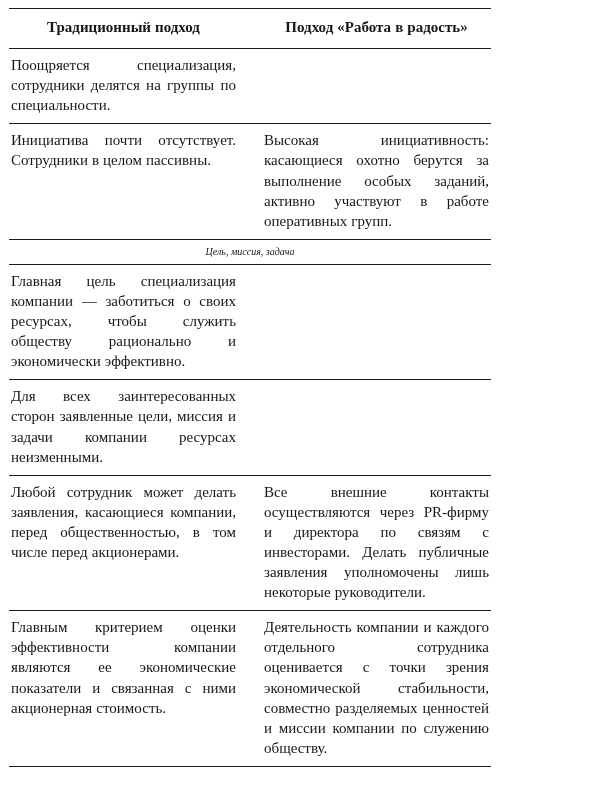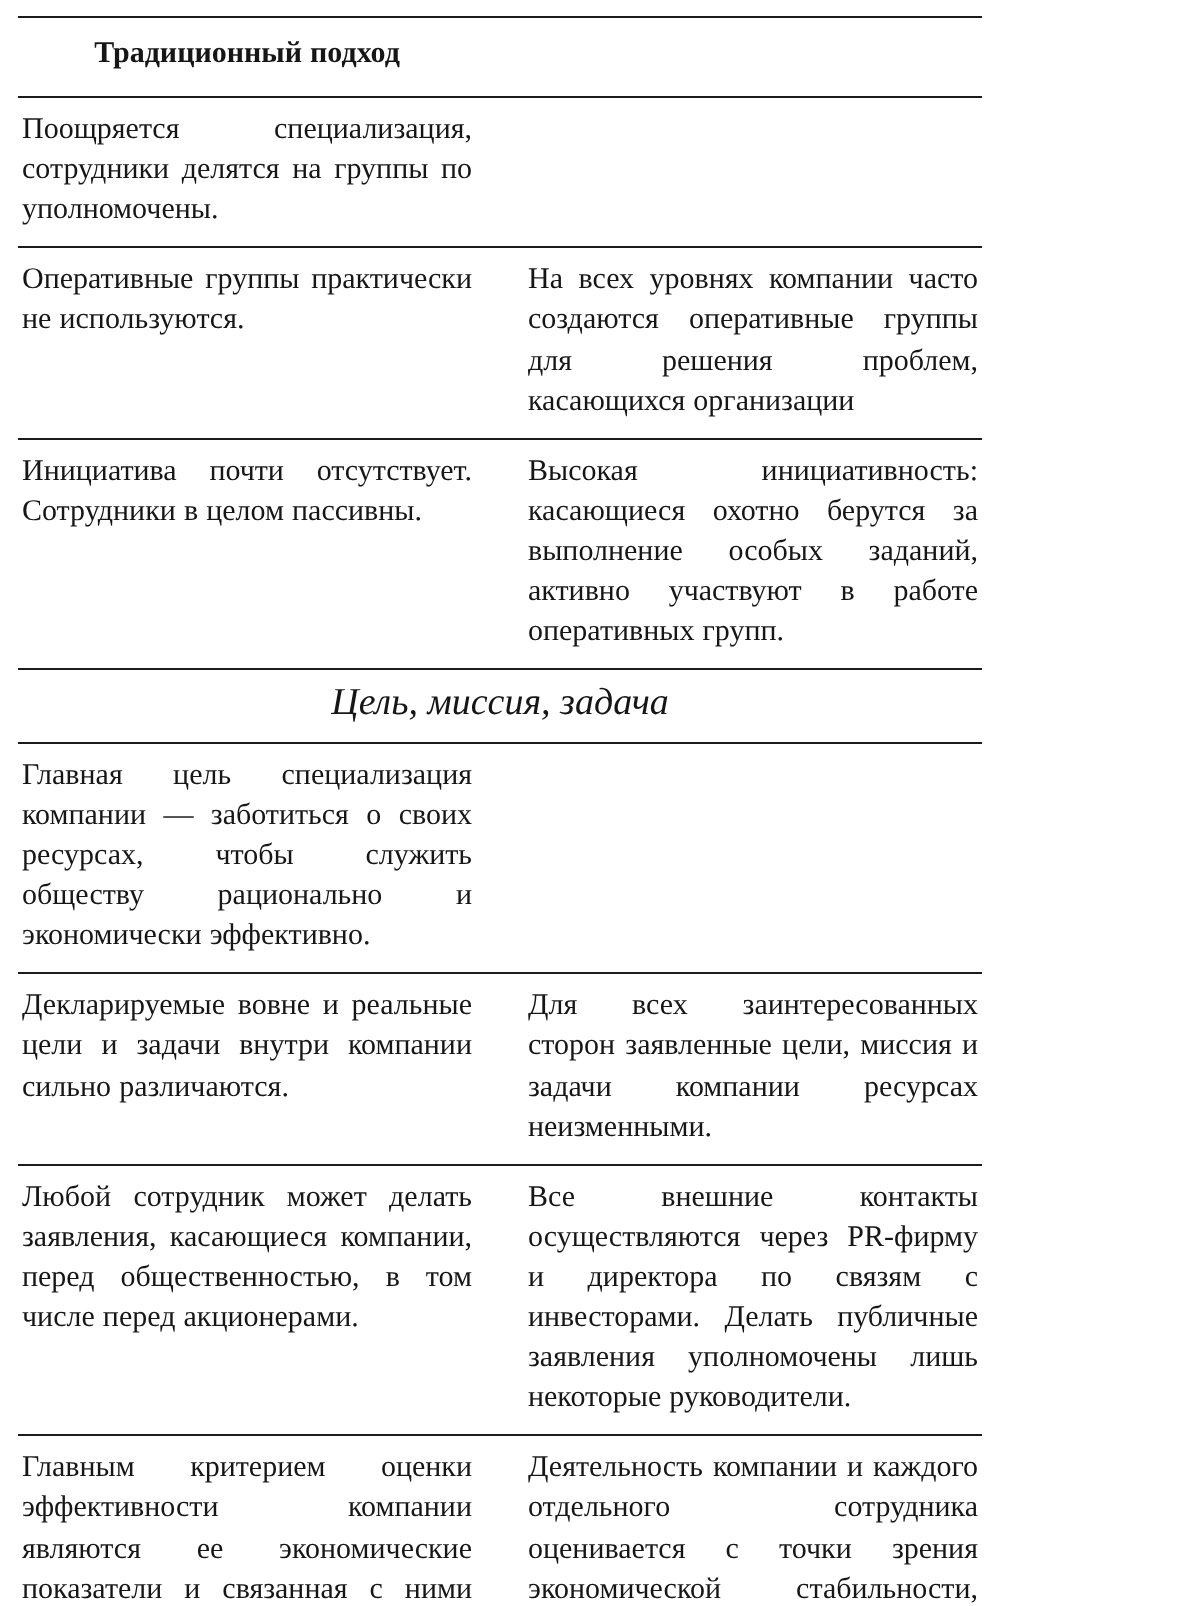--- a/index.html
+++ b/index.html
@@ -43,60 +43,56 @@
     font-weight: bold;
     text-align: center;
     padding: 2px 0 3px 0;
   }
   .divider-row {
     display: block;
     border-top: 1px solid #1c1c1c;
     padding: 5px 2px 6px 2px;
   }
   .divider-text {
-    font-size: 19px;
+    font-size: 10px;
     font-style: italic;
     text-align: center;
     line-height: 1.3;
   }
 </style>
 </head>
 <body>
 
 <div class="page">
   <div class="cmp-table">
 
     <div class="row header-row">
       <div class="cell">Традиционный подход</div>
+      <div class="cell">Подход «Работа в радость»</div>
     </div>
 
     <div class="row">
-      <div class="cell">Поощряется специализация, сотрудники делятся на группы по уполномочены.</div>
+      <div class="cell">Поощряется специализация, сотрудники делятся на группы по специальности.</div>
     </div>
 
-    <div class="row">
-      <div class="cell">Оперативные группы практически не используются.</div>
-      <div class="cell">На всех уровнях компании часто создаются оперативные группы для решения проблем, касающихся организации</div>
-    </div>
 
     <div class="row">
       <div class="cell">Инициатива почти отсутствует. Сотрудники в целом пассивны.</div>
       <div class="cell">Высокая инициативность: касающиеся охотно берутся за выполнение особых заданий, активно участвуют в работе оперативных групп.</div>
     </div>
 
     <div class="divider-row">
       <div class="divider-text">Цель, миссия, задача</div>
     </div>
 
     <div class="row">
       <div class="cell">Главная цель специализация компании — заботиться о своих ресурсах, чтобы служить обществу рационально и экономически эффективно.</div>
     </div>
 
     <div class="row">
-      <div class="cell">Декларируемые вовне и реальные цели и задачи внутри компании сильно различаются.</div>
       <div class="cell">Для всех заинтересованных сторон заявленные цели, миссия и задачи компании ресурсах неизменными.</div>
     </div>
 
     <div class="row">
       <div class="cell">Любой сотрудник может делать заявления, касающиеся компании, перед общественностью, в том числе перед акционерами.</div>
       <div class="cell">Все внешние контакты осуществляются через PR-фирму и директора по связям с инвесторами. Делать публичные заявления уполномочены лишь некоторые руководители.</div>
     </div>
 
     <div class="row">
       <div class="cell">Главным критерием оценки эффективности компании являются ее экономические показатели и связанная с ними акционерная стоимость.</div>

